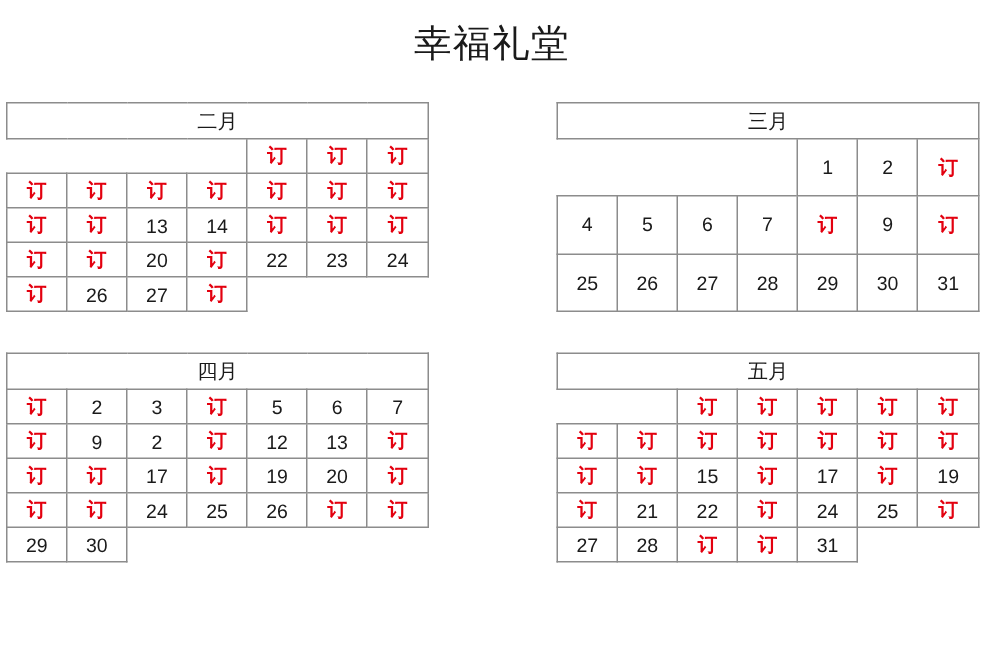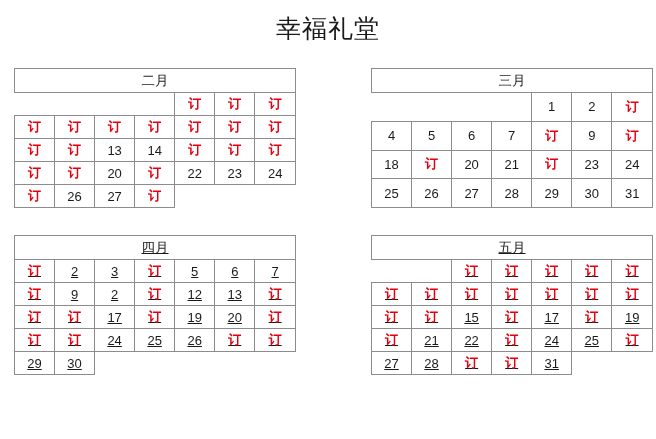--- a/index.html
+++ b/index.html
@@ -34,23 +34,23 @@
     width: 656px;
     display: flex;
     flex-wrap: wrap;
   }
   .cal-slot {
     width: 328px;
     box-sizing: border-box;
     display: flex;
     justify-content: center;
   }
-  .cal-slot.left  { padding-left: 14px; justify-content: flex-start; }
+  .cal-slot.left  { padding-left: 4px; justify-content: flex-start; }
   .cal-slot.right { padding-left: 40px; justify-content: center; }
-  .cal-slot.row2 { padding-top: 27px; text-decoration: underline; }
+  .cal-slot.row2 { padding-top: 27px; }
 
   table.cal {
     border-collapse: collapse;
     table-layout: fixed;
     width: 282px;
   }
   table.cal td, table.cal th {
     border: 1px solid #8c8c8c;
     height: 22px;
     width: 40px;
@@ -159,29 +159,20 @@
             <tr>
               <td>4</td>
               <td>5</td>
               <td>6</td>
               <td>7</td>
               <td class="booked">订</td>
               <td>9</td>
               <td class="booked">订</td>
             </tr>
             <tr>
-              <td>18</td>
-              <td class="booked">订</td>
-              <td>20</td>
-              <td>21</td>
-              <td class="booked">订</td>
-              <td>23</td>
-              <td>24</td>
-            </tr>
-            <tr>
               <td>25</td>
               <td>26</td>
               <td>27</td>
               <td>28</td>
               <td>29</td>
               <td>30</td>
               <td>31</td>
             </tr>
           </tbody>
         </table>

